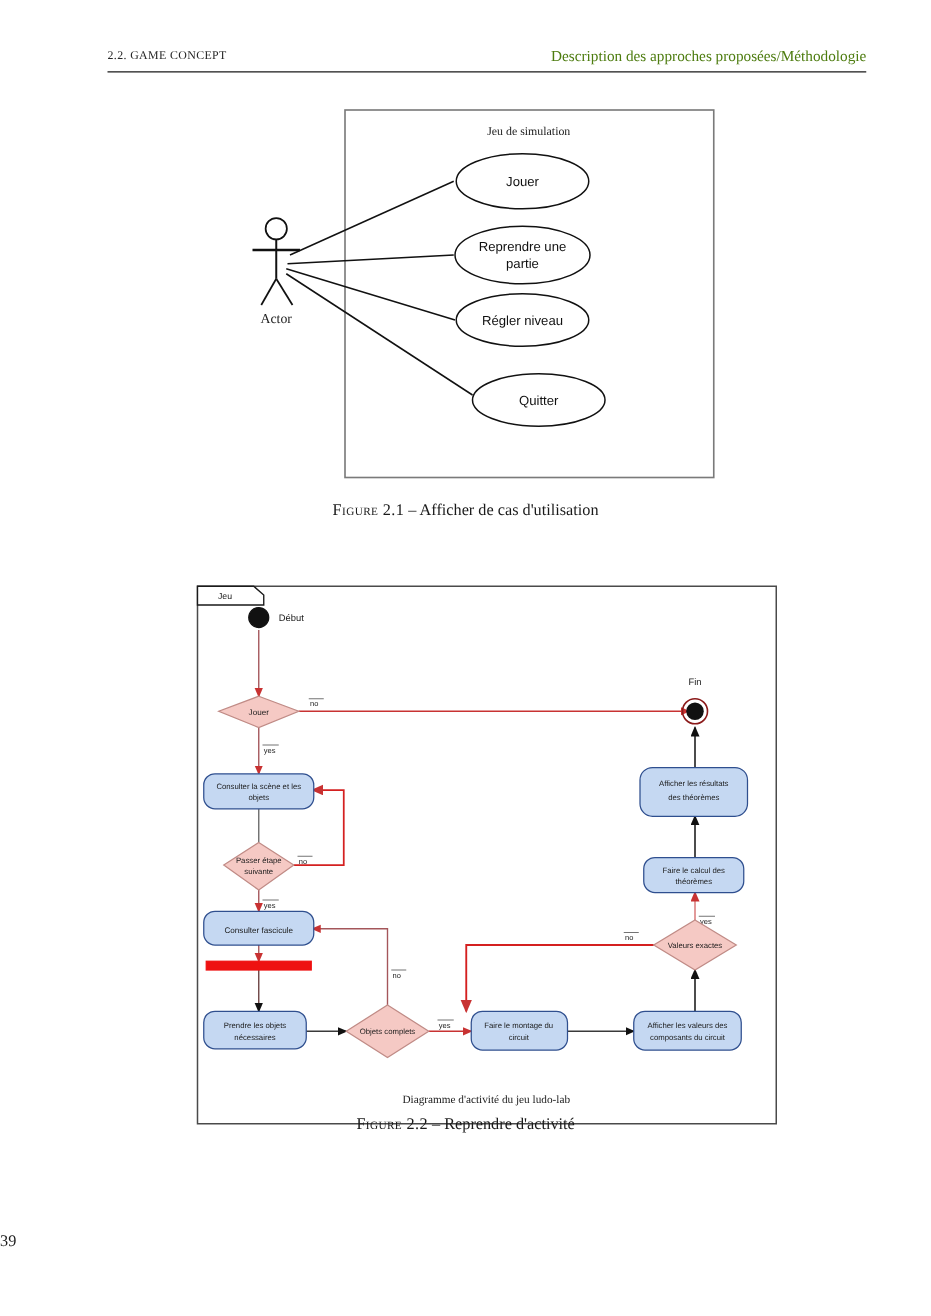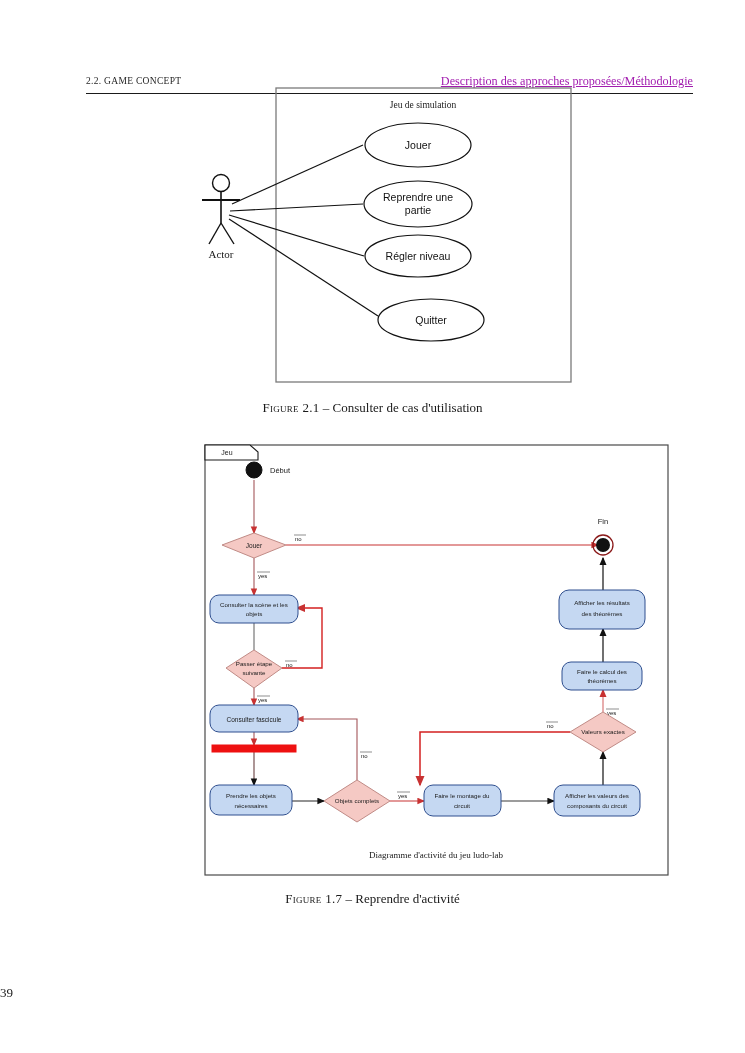--- a/index.html
+++ b/index.html
@@ -16,40 +16,38 @@
     overflow: hidden;
   }
 
   
   #page-header {
     position: absolute;
     left: 86px;
     top: 40px;
     width: 607px;
     height: 22px;
-    margin-top: 36px;
   }
   #page-header .hdr-left {
     position: absolute;
     left: 0;
     top: 0;
     font-variant: small-caps;
     font-size: 9.5px;
     letter-spacing: 0.3px;
     color: #262626;
     white-space: nowrap;
   }
   #page-header .hdr-right {
     position: absolute;
     right: 0;
     top: -2px;
     font-size: 12.2px;
-    color: #a21caf;
+    color: #4d7c0f;
     white-space: nowrap;
-    text-decoration: underline;
   }
   #page-header .hdr-rule {
     position: absolute;
     left: 0;
     top: 17px;
     width: 607px;
     height: 1px;
     background: #1a1a1a;
   }
 
@@ -72,24 +70,23 @@
   .fig-caption .fignum {
     font-variant: small-caps;
     letter-spacing: 0.3px;
     font-family: Liberation Serif, serif;
   }
 
   
   #activity-figure {
     position: absolute;
     left: 0;
-    top: 440px;
+    top: 464px;
     width: 620px;
     height: 440px;
-    padding-left: 47px;
   }
   #activity-figure svg { display: block; }
 
   
   #page-number {
     position: absolute;
     left: 0;
     top: 985px;
     width: 745px;
     text-align: left;
@@ -152,21 +149,21 @@
     <g>
       <ellipse cx="431" cy="242" rx="53" ry="21" fill="#ffffff" stroke="#111" stroke-width="1.2"></ellipse>
       <text x="431" y="246" text-anchor="middle" font-size="10.5" fill="#111" class="uml-node-text">Quitter</text>
     </g>
   </svg>
 </div>
 
 <div class="fig-caption" style="top:400px;">
   <span class="fignum">Figure 2.1</span>
   <span>–</span>
-  <span>Consulter de cas d'utilisation</span>
+  <span>Afficher de cas d'utilisation</span>
 </div>
 
 <div id="activity-figure">
   <svg width="745" height="440" viewBox="0 0 745 440" xmlns="http://www.w3.org/2000/svg" style="margin-left: 155px;">
 
     <defs>
       <marker id="arrowRed" markerWidth="7" markerHeight="7" refX="6" refY="3" orient="auto">
         <path d="M0,0 L7,3 L0,6 z" fill="#c83232"></path>
       </marker>
       <marker id="arrowBlack" markerWidth="7" markerHeight="7" refX="6" refY="3" orient="auto">
@@ -309,18 +306,18 @@
       <rect x="357" y="150" width="86" height="39" rx="10" ry="10" fill="#c5d8f2" stroke="#2f4f8f" stroke-width="1"></rect>
       <text x="400" y="165" text-anchor="middle" font-size="6.2" fill="#1a1a1a" class="uml-node-text">Afficher les résultats</text>
       <text x="400" y="176" text-anchor="middle" font-size="6.2" fill="#1a1a1a" class="uml-node-text">des théorèmes</text>
     </g>
 
     <text x="234" y="418" text-anchor="middle" font-size="9" fill="#1a1a1a" class="serif-text">Diagramme d'activité du jeu ludo-lab</text>
   </svg>
 </div>
 
 <div class="fig-caption" style="top:891px;">
-  <span class="fignum">Figure 1.7</span>
+  <span class="fignum">Figure 2.2</span>
   <span>–</span>
   <span>Reprendre d'activité</span>
 </div>
 
 <div id="page-number">39</div>
 
 </body></html>

